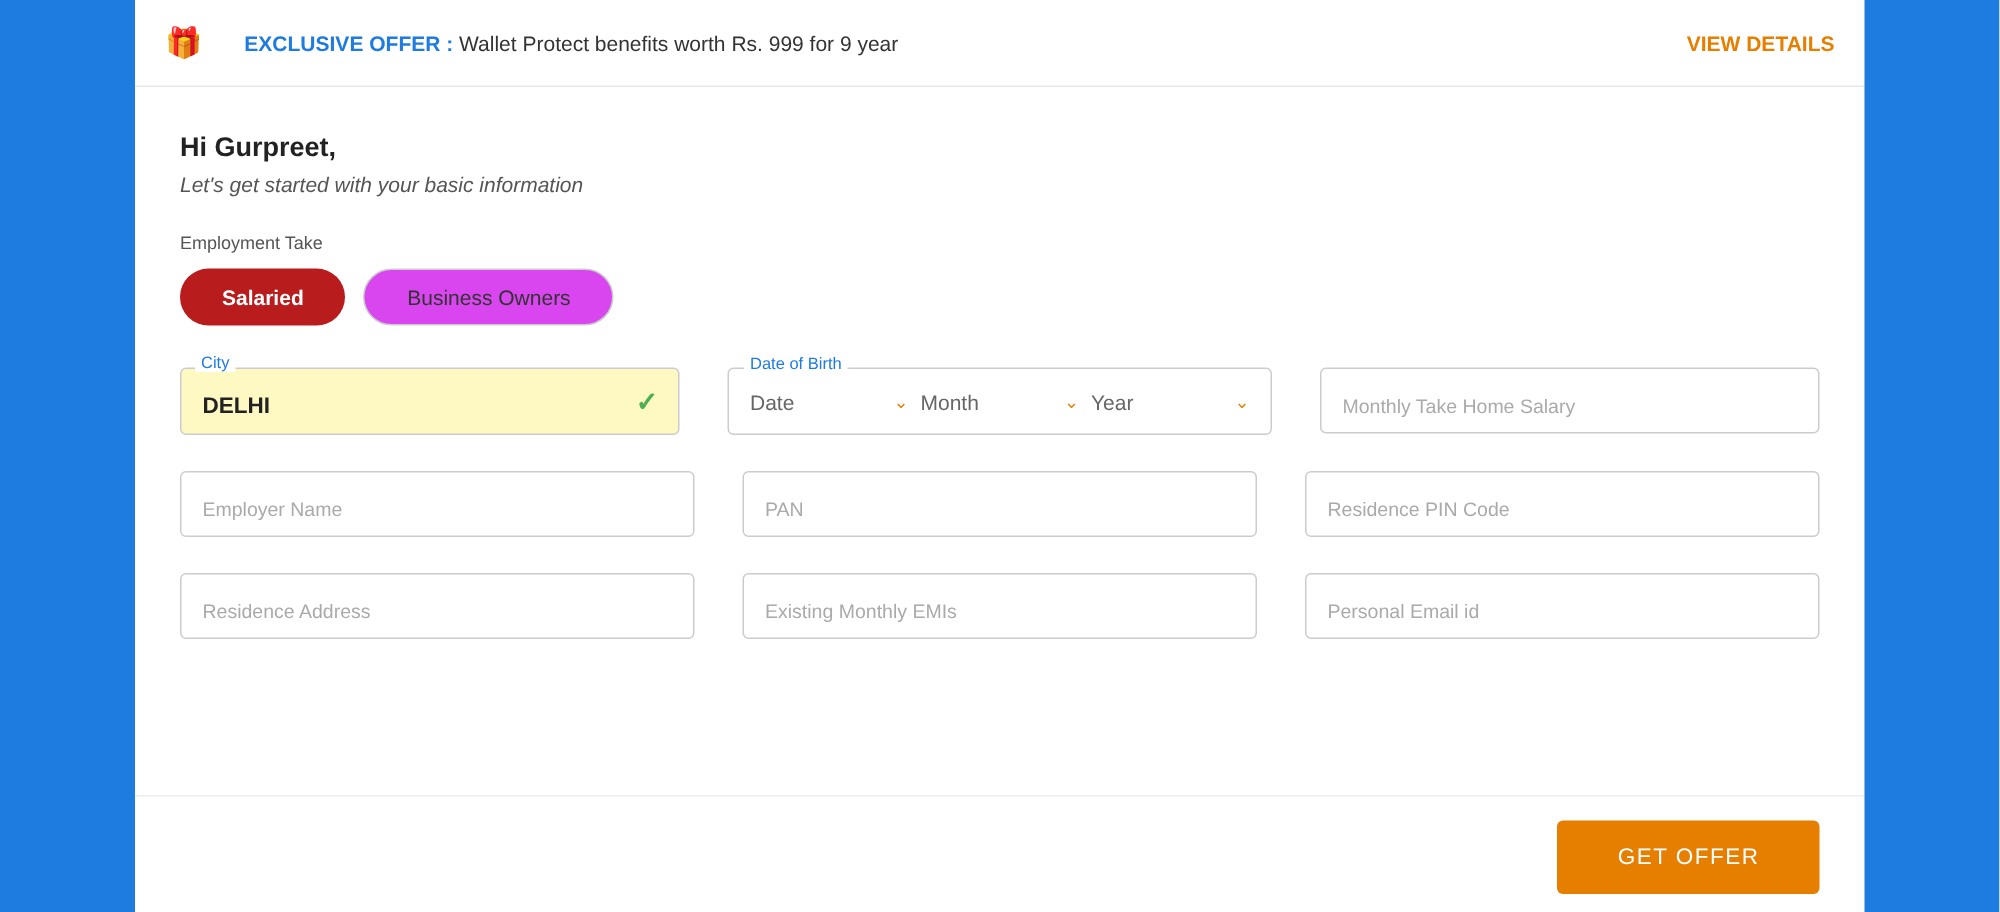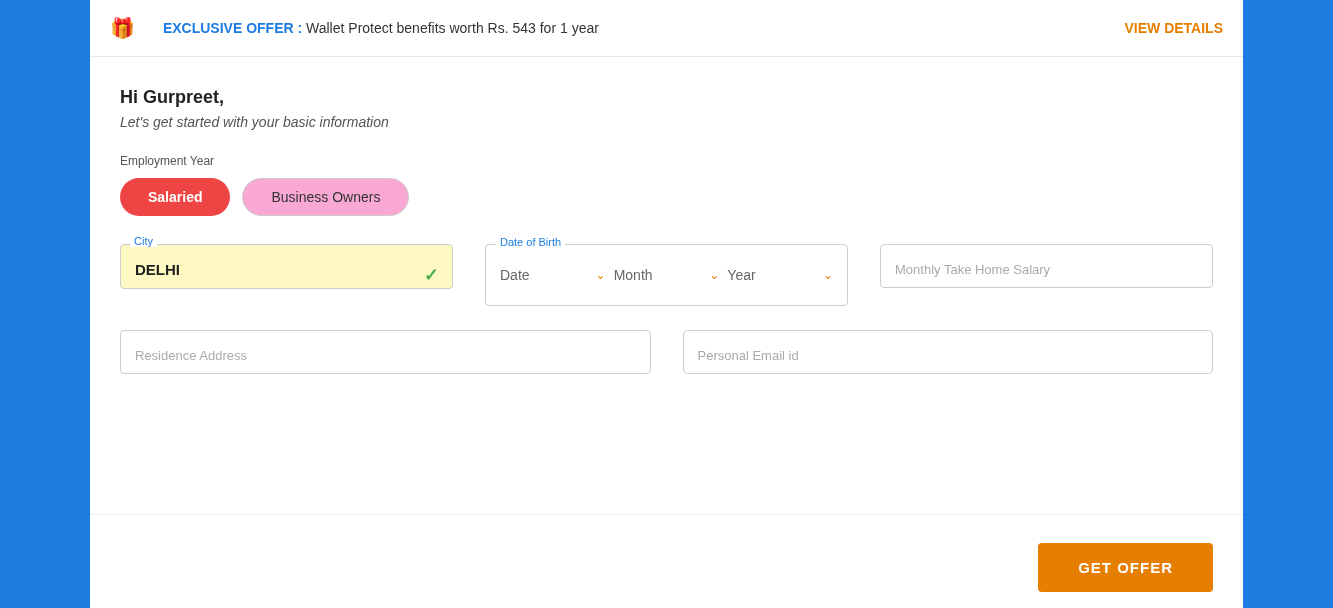--- a/index.html
+++ b/index.html
@@ -85,32 +85,32 @@
       margin-bottom: 10px;
     }
 
     .employment-buttons {
       display: flex;
       gap: 12px;
       margin-bottom: 28px;
     }
 
     .btn-salaried {
-      background-color: #ef4444;
+      background-color: #b91c1c;
       color: #fff;
       border: none;
       border-radius: 25px;
       padding: 10px 28px;
       font-size: 14px;
       cursor: pointer;
       font-weight: bold;
     }
 
     .btn-business {
-      background-color: #f9a8d4;
+      background-color: #d946ef;
       color: #333;
       border: 1.5px solid #ccc;
       border-radius: 25px;
       padding: 10px 28px;
       font-size: 14px;
       cursor: pointer;
     }
 
     .form-row {
       display: flex;
@@ -175,21 +175,21 @@
       padding: 0 4px;
       font-size: 11px;
       color: #1e7be0;
     }
 
     .dob-wrapper {
       flex: 1;
       position: relative;
       border: 1px solid #ccc;
       border-radius: 4px;
-      padding: 22px 14px;
+      padding: 5px 14px;
       display: flex;
       align-items: center;
       gap: 8px;
     }
 
     .dob-label {
       position: absolute;
       top: -9px;
       left: 10px;
       background: #fff;
@@ -237,24 +237,23 @@
       background: #fff;
     }
 
     .get-offer-btn {
       background-color: #e67e00;
       color: #fff;
       border: none;
       border-radius: 4px;
       padding: 16px 40px;
       font-size: 15px;
-      font-weight: bold;
+      font-weight: normal;
       cursor: pointer;
       letter-spacing: 1px;
-      margin-top: 12px;
     }
 
     .form-input-plain {
       width: 100%;
       border: 1px solid #ccc;
       border-radius: 4px;
       padding: 18px 14px;
       font-size: 13px;
       color: #aaa;
       background: #fff;
@@ -266,32 +265,32 @@
 
 <div class="left-blue-bar"></div>
 
 <div class="main-content">
 
   <div class="offer-banner">
     <div class="offer-banner-left">
       <span class="gift-icon">🎁</span>
       <span>
         <span class="offer-label">EXCLUSIVE OFFER :</span>
-        <span>Wallet Protect benefits worth Rs. 543 for 1 year</span>
+        <span>Wallet Protect benefits worth Rs. 999 for 9 year</span>
       </span>
     </div>
     <a class="view-details" href="#">VIEW DETAILS</a>
   </div>
 
   <div class="form-area">
 
     <div class="greeting">Hi Gurpreet,</div>
     <div class="subtitle">Let's get started with your basic information</div>
 
-    <div class="employment-type-label">Employment Year</div>
+    <div class="employment-type-label">Employment Take</div>
 
     <div class="employment-buttons">
       <button class="btn-salaried">Salaried</button>
       <button class="btn-business">Business Owners</button>
     </div>
 
     <div class="form-row">
 
       <div class="city-input-wrapper">
         <span class="city-label">City</span>
@@ -320,27 +319,45 @@
           <span class="chevron-down">⌄</span>
         </div>
       </div>
 
       <div class="field-wrapper">
         <input class="form-input-plain" type="text" placeholder="Monthly Take Home Salary" style="">
       </div>
 
     </div>
 
-
     <div class="form-row">
 
       <div class="field-wrapper">
+        <input class="form-input-plain" type="text" placeholder="Employer Name" style="">
+      </div>
+
+      <div class="field-wrapper">
+        <input class="form-input-plain" type="text" placeholder="PAN" style="">
+      </div>
+
+      <div class="field-wrapper">
+        <input class="form-input-plain" type="text" placeholder="Residence PIN Code" style="">
+      </div>
+
+    </div>
+
+    <div class="form-row">
+
+      <div class="field-wrapper">
         <input class="form-input-plain" type="text" placeholder="Residence Address" style="">
       </div>
 
+      <div class="field-wrapper">
+        <input class="form-input-plain" type="text" placeholder="Existing Monthly EMIs" style="">
+      </div>
 
       <div class="field-wrapper">
         <input class="form-input-plain" type="text" placeholder="Personal Email id" style="">
       </div>
 
     </div>
 
   </div>
 
   <div class="bottom-bar">

